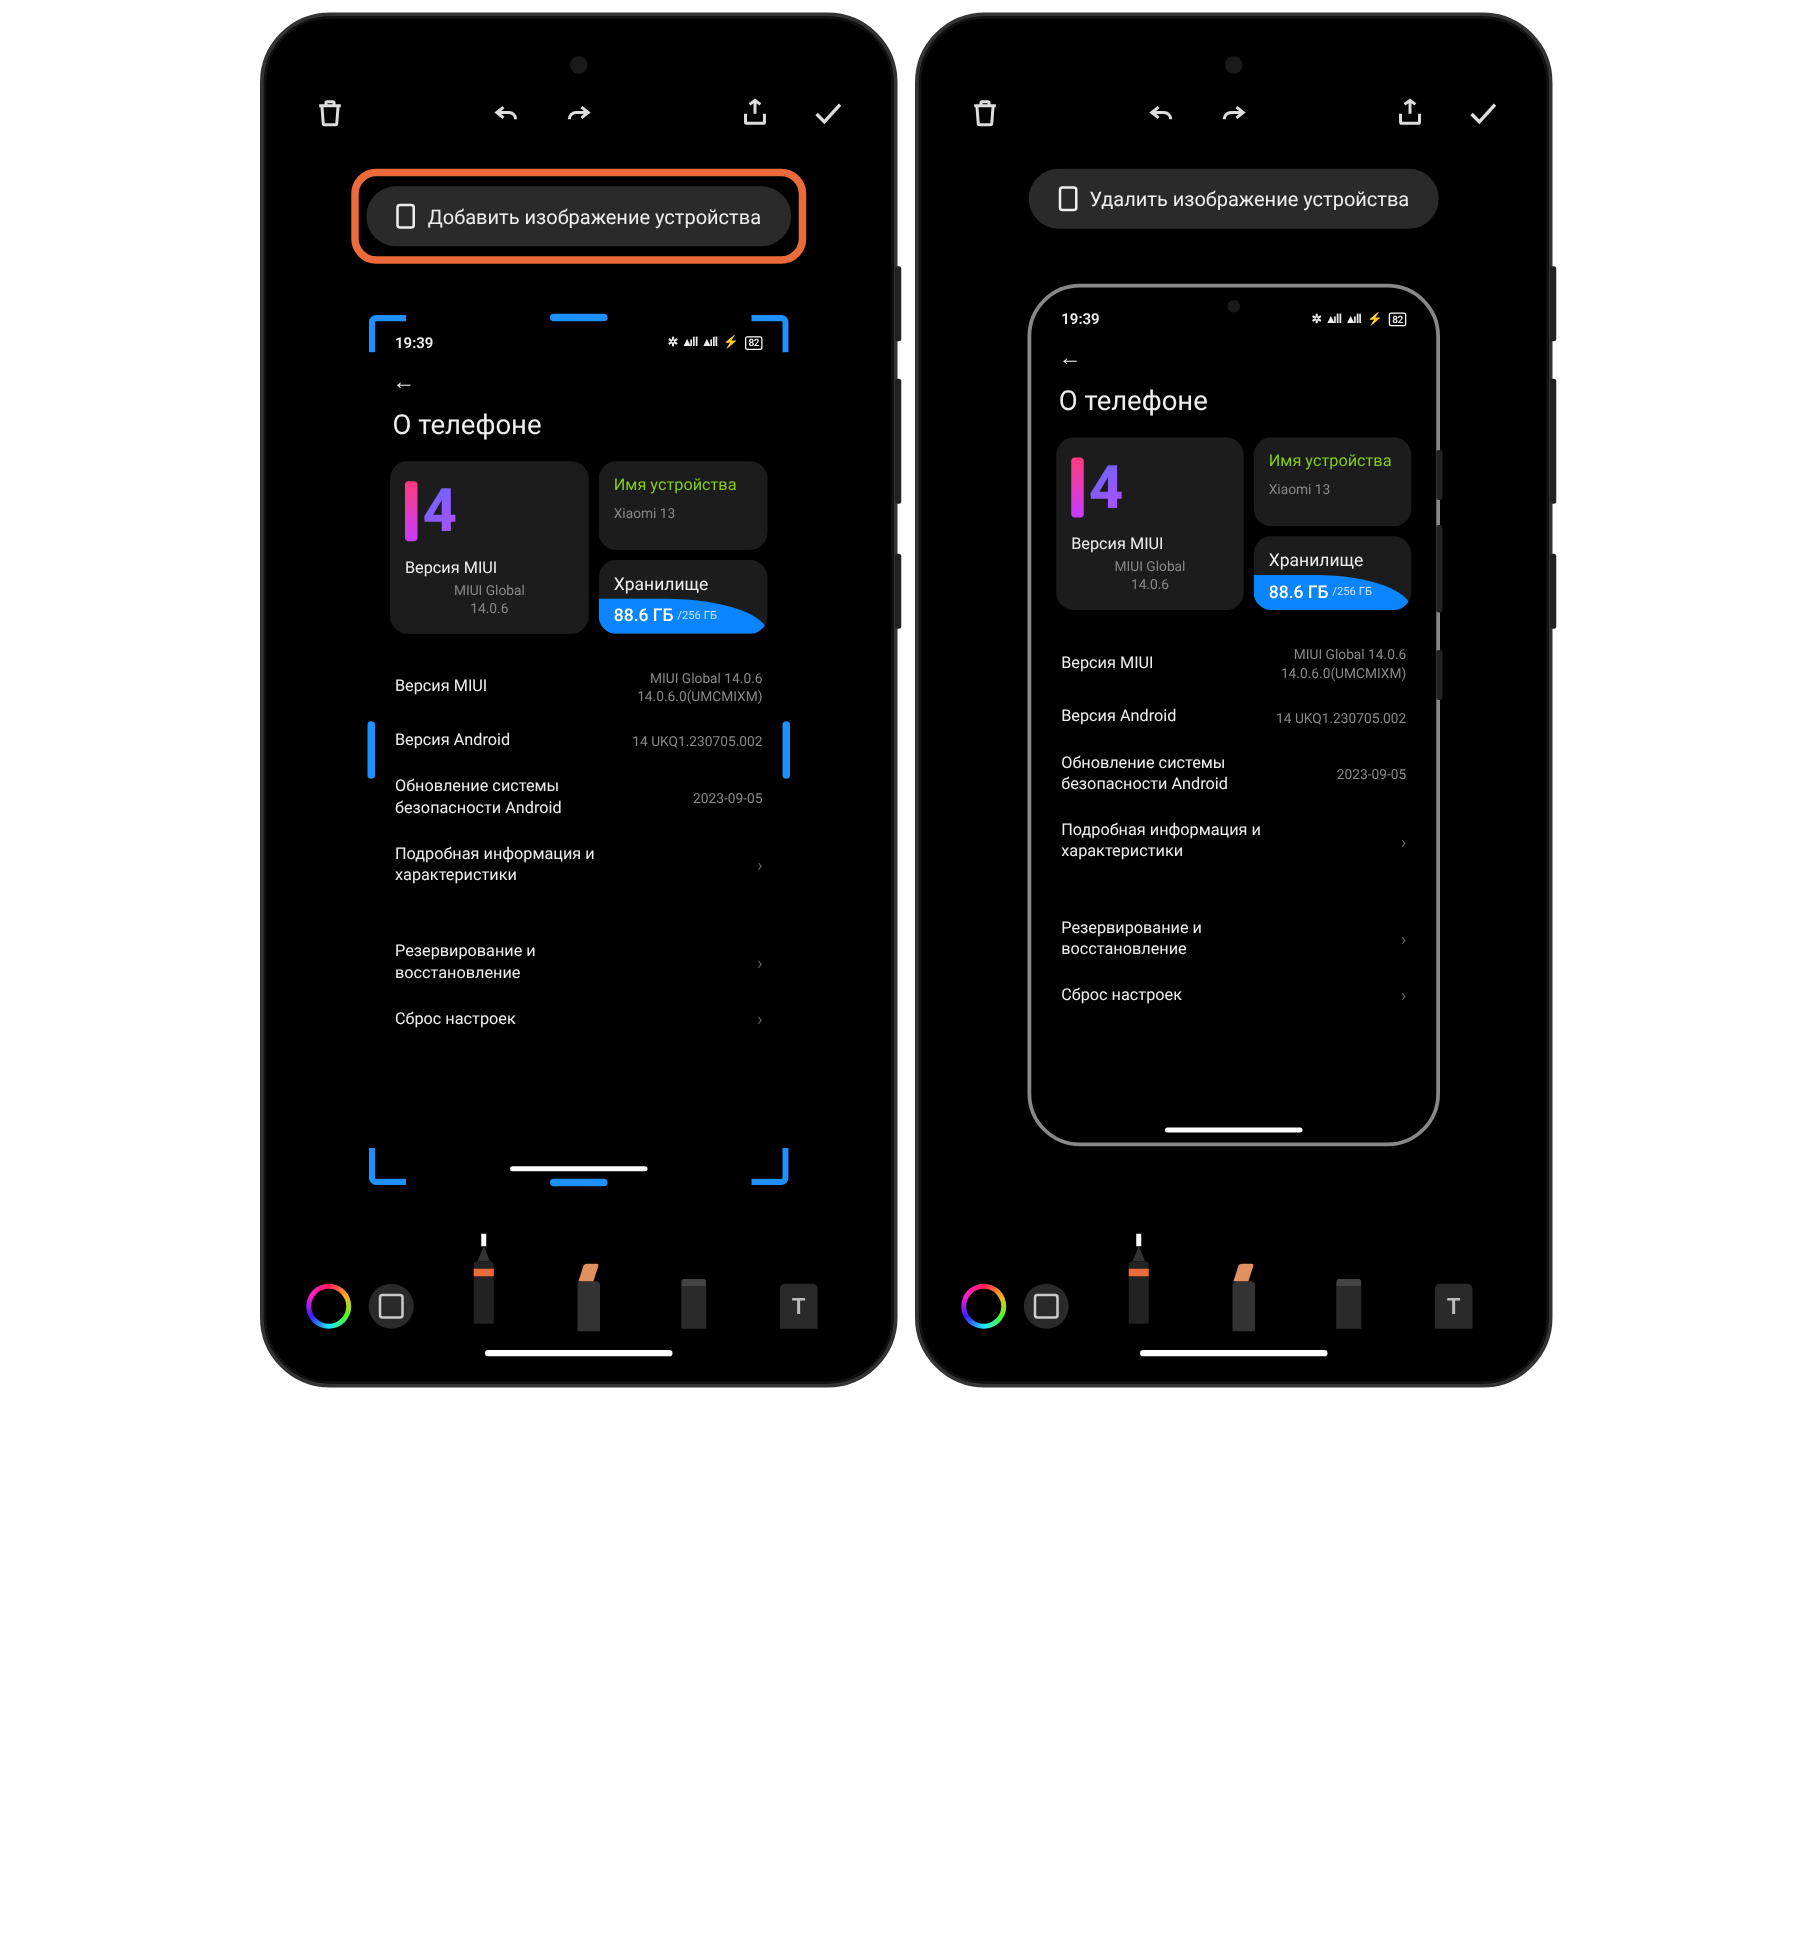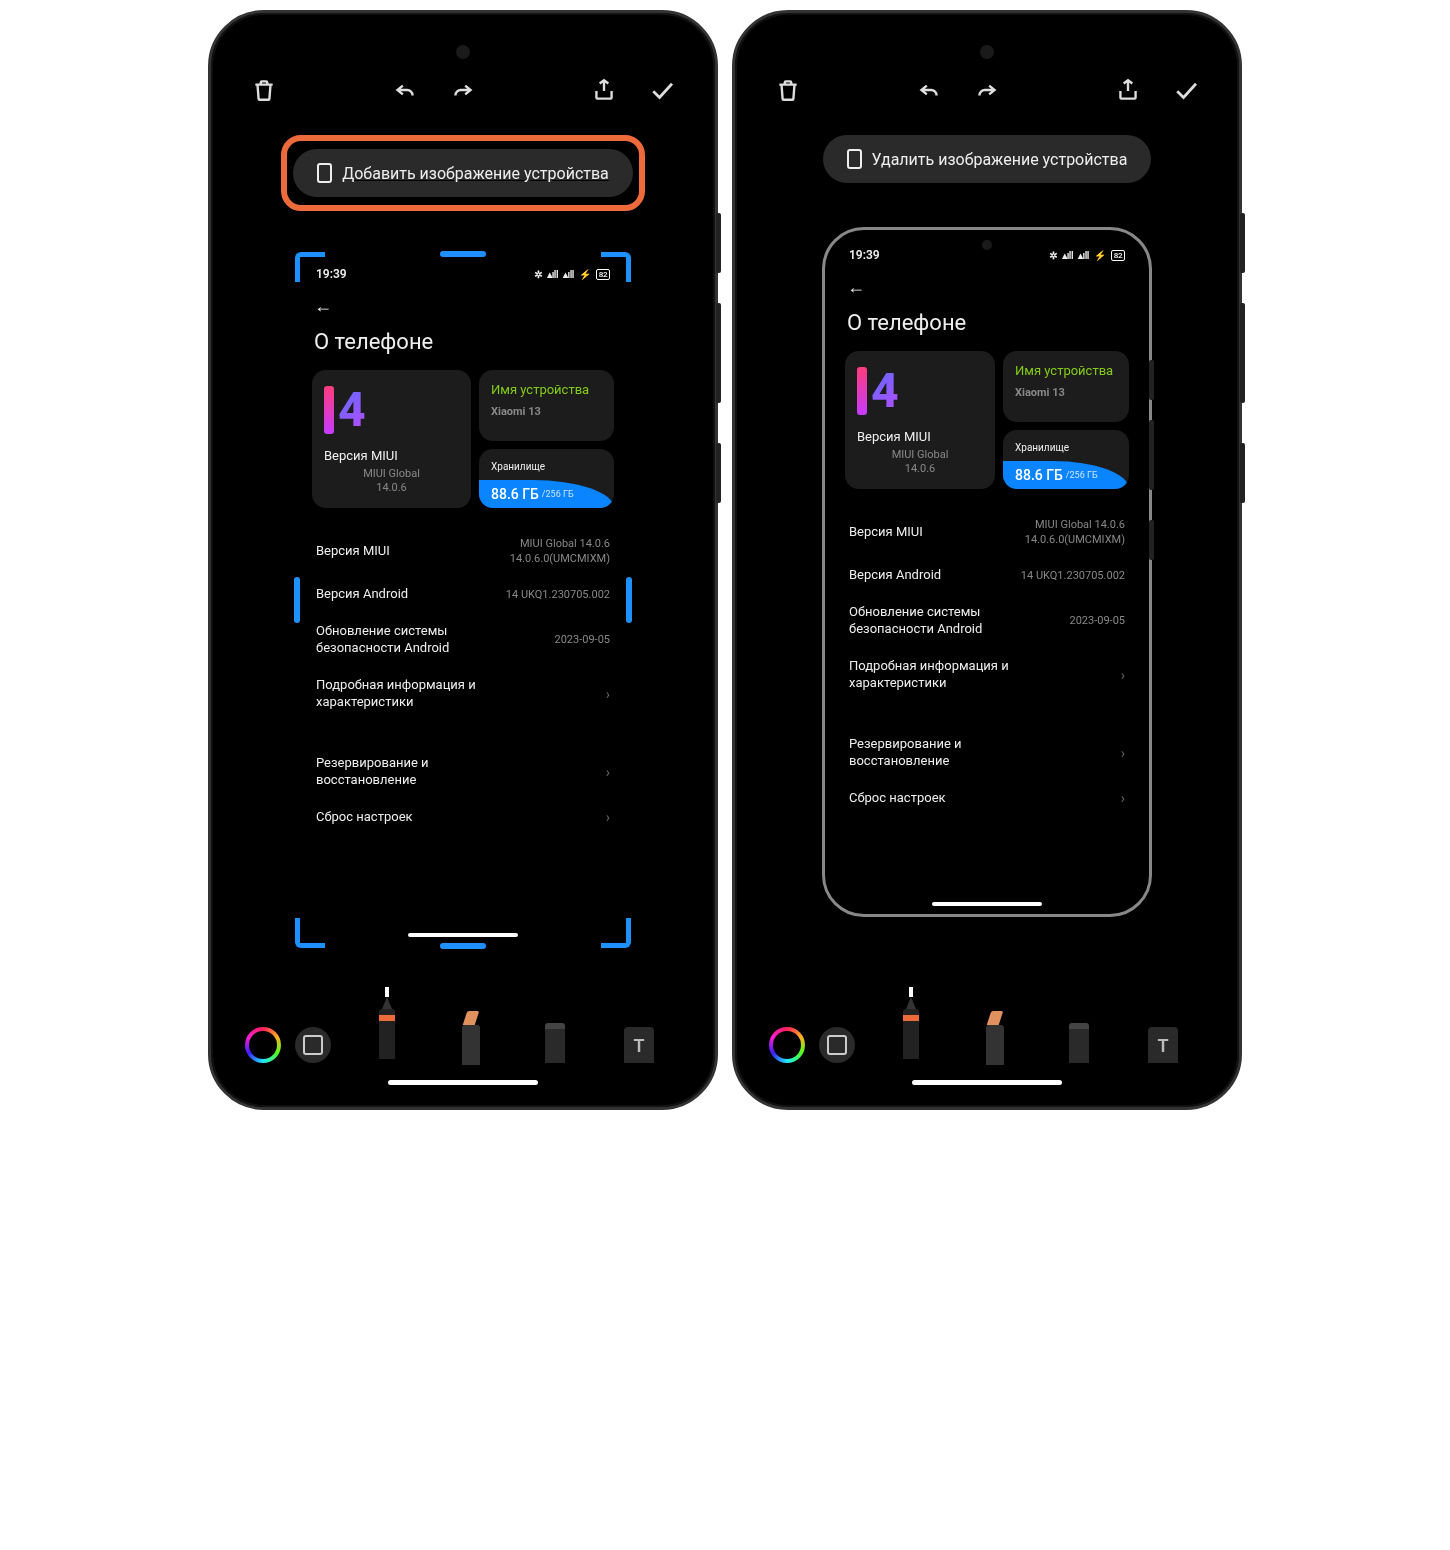--- a/index.html
+++ b/index.html
@@ -72,21 +72,20 @@
     display: flex;
     align-items: center;
     gap: 10px;
     cursor: pointer;
   }
   .pill .dev-icon { width: 15px; height: 20px; border: 2px solid #eee; border-radius: 3px; }
   .highlight-box {
     border: 6px solid #ed6b3a;
     border-radius: 20px;
     padding: 8px 6px;
-    text-decoration: underline;
   }
   .preview-area {
     flex: 1;
     display: flex;
     justify-content: center;
     align-items: flex-start;
     padding-top: 34px;
   }
   .crop-frame, .frame-phone {
     width: 330px;
@@ -129,23 +128,23 @@
   .card-left, .card-right { background: #1c1c1c; border-radius: 14px; padding: 12px; }
   .card-left { flex: 1; display: flex; flex-direction: column; }
   .card-right-col { flex: 1; display: flex; flex-direction: column; gap: 8px; }
   .miui-logo { display: flex; align-items: center; height: 56px; }
   .miui-logo .one { width: 10px; height: 48px; background: linear-gradient(180deg,#ff3b7b,#c63bff); border-radius: 3px; margin-right: 4px; }
   .miui-logo .four { font-size: 48px; font-weight: 800; background: linear-gradient(135deg,#5b6bff,#b94bff); -webkit-background-clip: text; color: transparent; line-height: 0.9; }
   .card-left .lbl { font-size: 13px; color: #eee; margin-top: 10px; }
   .card-left .sub { font-size: 11px; color: #888; margin-top: 4px; line-height: 1.3; text-align: center; }
   .card-dev { background: #1c1c1c; border-radius: 14px; padding: 12px; flex: 1; }
   .card-dev .lbl { font-size: 13px; color: #84cc16; }
-  .card-dev .sub { font-size: 11px; color: #888; margin-top: 8px; font-weight: bold; }
+  .card-dev .sub { font-size: 11px; color: #888; margin-top: 8px; }
   .card-storage { background: #1c1c1c; border-radius: 14px; padding: 12px 12px 0 12px; flex: 1; overflow: hidden; position: relative; }
-  .card-storage .lbl { font-size: 10px; color: #eee; }
+  .card-storage .lbl { font-size: 14px; color: #eee; }
   .card-storage .sub { font-size: 10px; color: #888; margin-top: 12px; }
   .storage-bar { position: absolute; left: 0; right: 0; bottom: 0; height: 28px; background: #0a84ff; padding: 0 12px; display: flex; align-items: center; gap: 3px; border-top-right-radius: 60% 100%; }
   .storage-bar .used { font-size: 14px; color: #fff; font-weight: 500; }
   .storage-bar .total { font-size: 9px; color: #cde4ff; }
   .info-list { margin-top: 18px; }
   .info-row { display: flex; justify-content: space-between; align-items: center; padding: 10px 4px; font-size: 13px; }
   .info-row .k { color: #eee; max-width: 62%; line-height: 1.3; }
   .info-row .v { color: #888; font-size: 11px; text-align: right; line-height: 1.4; }
   .info-row .chev { color: #666; font-size: 14px; margin-left: 8px; }
   .gap-row { height: 24px; }

